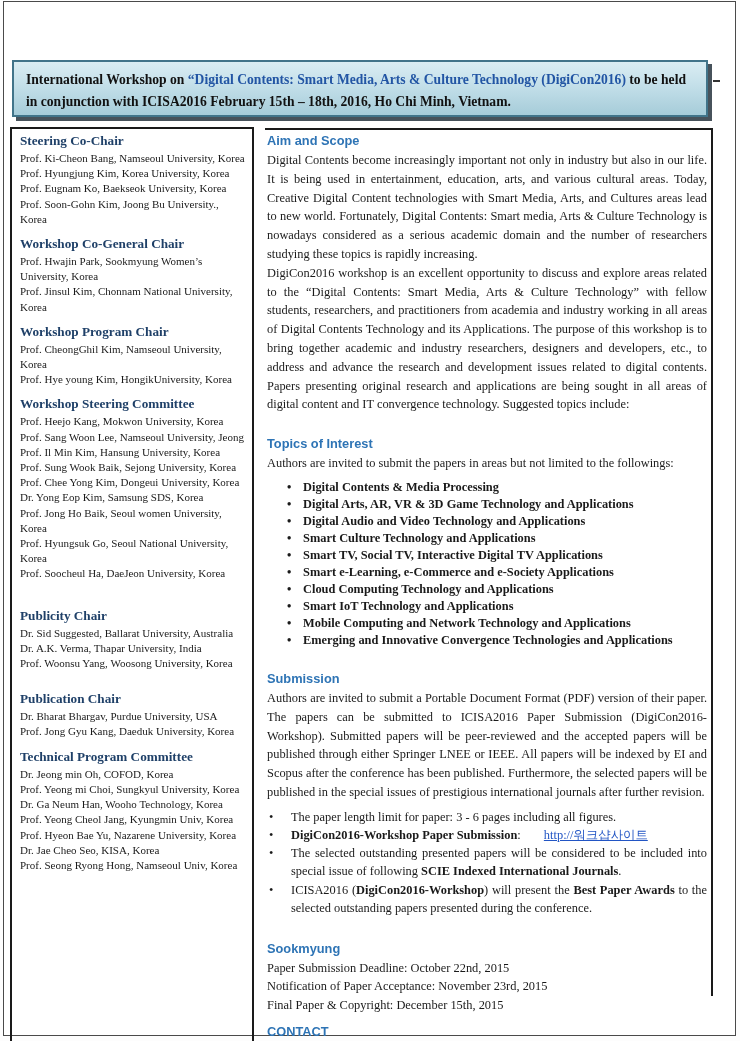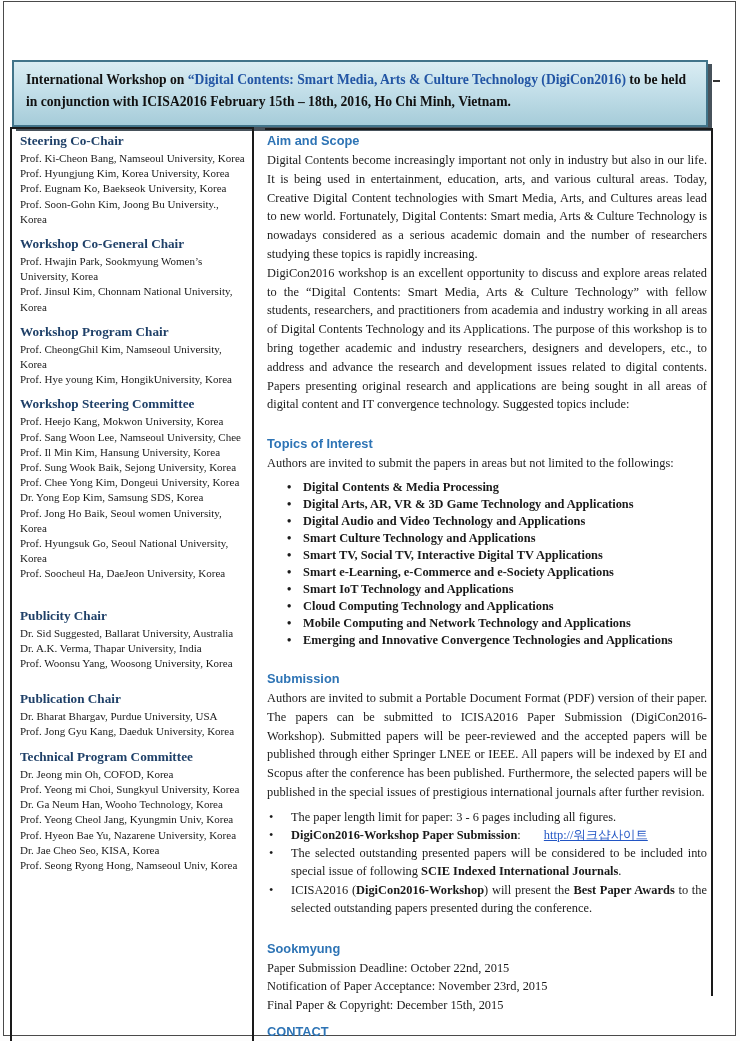--- a/index.html
+++ b/index.html
@@ -8,21 +8,21 @@
     font-family:"Liberation Serif","DejaVu Serif",serif;color:#1a1a1a;
     overflow:hidden;
   }
   
   .page-frame{
     position:absolute;left:3px;top:1px;width:733px;height:1035px;
     border:1px solid #4a4a4a;background:#ffffff;box-sizing:border-box;
   }
   
   .banner{
-    position:absolute;left:12px;top:60px;width:696px;height:67px;box-sizing:border-box;
+    position:absolute;left:12px;top:60px;width:696px;height:57px;box-sizing:border-box;
     border:2px solid #41748a;
     background:linear-gradient(to bottom,#daedf3 0%,#c3dfe9 45%,#a6ccd9 100%);
     box-shadow:4px 4px 0 #47525b;
     padding:7px 12px 0 12px;
     font-weight:bold;font-size:13.6px;line-height:1.62;
   }
   .banner .seg-dark{color:#111111;}
   .banner .seg-blue{color:#2255a4;}
   .cursor-artifact{
     position:absolute;left:713px;top:80px;width:7px;height:2px;background:#333;
@@ -94,21 +94,21 @@
     <div class="member">Prof. Eugnam Ko, Baekseok University, Korea</div>
     <div class="member">Prof. Soon-Gohn Kim, Joong Bu University., Korea</div>
     <h3>Workshop Co-General Chair</h3>
     <div class="member">Prof. Hwajin Park, Sookmyung Women’s University, Korea</div>
     <div class="member">Prof. Jinsul Kim, Chonnam National University, Korea</div>
     <h3>Workshop Program Chair</h3>
     <div class="member">Prof. CheongGhil Kim, Namseoul University, Korea</div>
     <div class="member">Prof. Hye young Kim, HongikUniversity, Korea</div>
     <h3>Workshop Steering Committee</h3>
     <div class="member">Prof. Heejo Kang, Mokwon University, Korea</div>
-    <div class="member">Prof. Sang Woon Lee, Namseoul University, Chee</div>
+    <div class="member">Prof. Sang Woon Lee, Namseoul University, Jeong</div>
     <div class="member">Prof. Il Min Kim, Hansung University, Korea</div>
     <div class="member">Prof. Sung Wook Baik, Sejong University, Korea</div>
     <div class="member">Prof. Chee Yong Kim, Dongeui University, Korea</div>
     <div class="member">Dr. Yong Eop Kim, Samsung SDS, Korea</div>
     <div class="member">Prof. Jong Ho Baik, Seoul women University, Korea</div>
     <div class="member">Prof. Hyungsuk Go, Seoul National University, Korea</div>
     <div class="member">Prof. Soocheul Ha, DaeJeon University, Korea</div>
     <h3 class="gap-xl">Publicity Chair</h3>
     <div class="member">Dr. Sid Suggested, Ballarat University, Australia</div>
     <div class="member">Dr. A.K. Verma, Thapar University, India</div>
@@ -140,22 +140,22 @@
   <div class="section" style="margin-top:22px;">
     <h2>Topics of Interest</h2>
     <p>Authors are invited to submit the papers in areas but not limited to the followings:</p>
     <ul class="bullets topics" id="topics-list">
         <li>Digital Contents &amp; Media Processing</li>
         <li>Digital Arts, AR, VR &amp; 3D Game Technology and Applications</li>
         <li>Digital Audio and Video Technology and Applications</li>
         <li>Smart Culture Technology and Applications</li>
         <li>Smart TV, Social TV, Interactive Digital TV Applications</li>
         <li>Smart e-Learning, e-Commerce and e-Society Applications</li>
+        <li>Cloud Computing Technology and Applications</li>
         <li>Smart IoT Technology and Applications</li>
-        <li>Cloud Computing Technology and Applications</li>
         <li>Mobile Computing and Network Technology and Applications</li>
         <li>Emerging and Innovative Convergence Technologies and Applications</li>
       </ul>
   </div>
 
   <div class="section" style="margin-top:22px;">
     <h2>Submission</h2>
     <p>Authors are invited to submit a Portable Document Format (PDF) version of their paper. The papers can be submitted to ICISA2016 Paper Submission (DigiCon2016-Workshop). Submitted papers will be peer-reviewed and the accepted papers will be published through either Springer LNEE or IEEE. All papers will be indexed by EI and Scopus after the conference has been published. Furthermore, the selected papers will be published in the special issues of prestigious international journals after further revision.</p>
     <ul class="bullets subm" id="submission-list">
         <li><span>The paper length limit for paper: 3 - 6 pages including all figures.</span></li>

